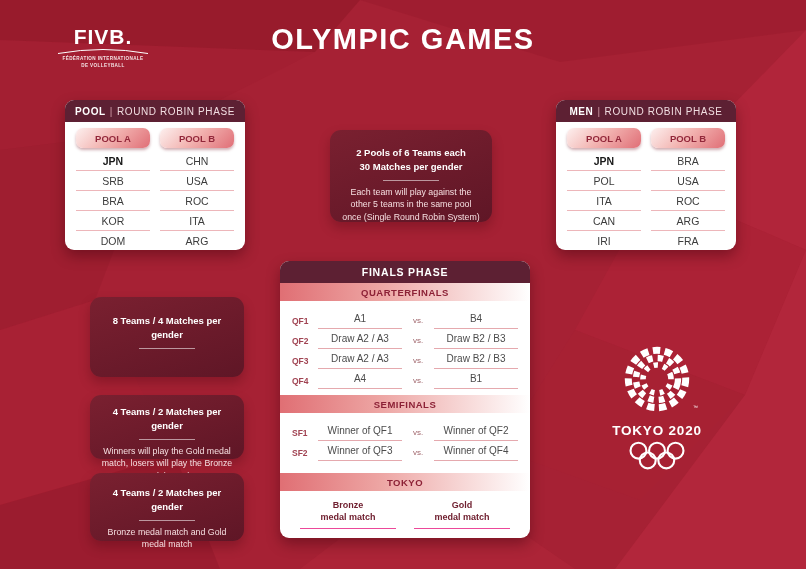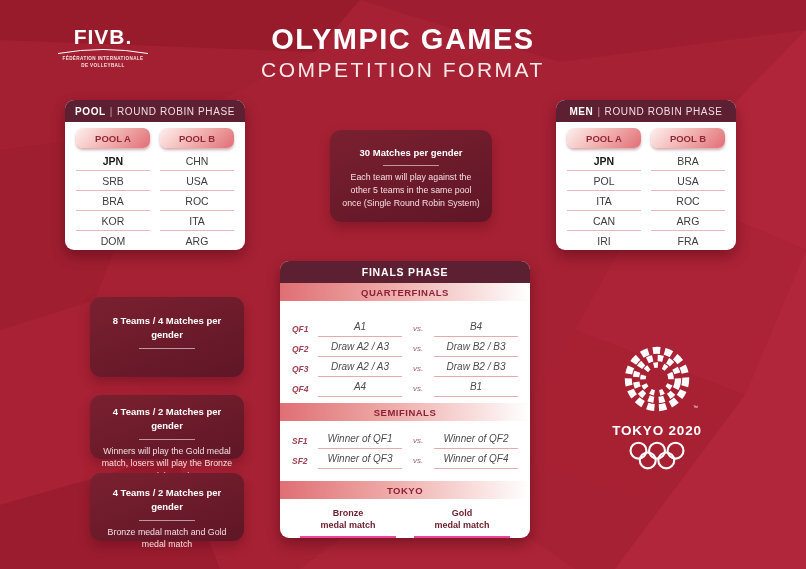--- a/index.html
+++ b/index.html
@@ -54,31 +54,31 @@
   #note-qf{left:90px;top:297px;width:154px;height:80px;padding:17px 12px 0;box-sizing:border-box;}
   #note-sf{left:90px;top:395px;width:154px;height:64px;padding:10px 10px 0;box-sizing:border-box;}
   #note-f{left:90px;top:473px;width:154px;height:68px;padding:13px 12px 0;box-sizing:border-box;}
 
   
   #finals-card{left:280px;top:261px;width:250px;height:277px;}
   #finals-card .card-header{font-size:10.5px;font-weight:800;letter-spacing:.8px;padding:5px 0;}
   .section-bar{background:linear-gradient(90deg,#e06f74 0%,#eda5a3 40%,#ffffff 100%);
         color:#8c2136;font-weight:800;font-size:9.5px;text-align:center;
         padding:3.5px 0;letter-spacing:.5px;}
-  .match-area{padding:16px 12px 6px;font-style:italic;}
+  .match-area{padding:8px 12px 6px;}
   .match-row{display:flex;align-items:flex-start;margin-top:4px;}
   .match-label{width:26px;font-size:8.5px;color:#a04352;padding-top:3px;font-weight:700;}
   .match-team{flex:1;text-align:center;font-size:10px;color:#4c4c4c;
         padding-bottom:4px;border-bottom:1px solid #e5a9ae;}
   .match-vs{width:32px;text-align:center;font-size:8px;color:#a0666c;padding-top:3px;}
 
   .finals-cols{display:flex;justify-content:space-between;padding:8px 20px 0;}
   .medal{width:96px;text-align:center;}
   .medal-title{font-weight:800;font-size:9px;color:#702030;line-height:1.35;
-        border-bottom:5px solid #ec4899;padding-bottom:5px;margin-bottom:6px;}
+        border-bottom:1px solid #ec4899;padding-bottom:5px;margin-bottom:6px;}
   .medal-line{font-size:9.5px;color:#5e5e5e;line-height:1.4;}
 
   
   .tokyo{left:598px;top:344px;width:118px;text-align:center;color:#fff;}
   .tokyo-wordmark{font-size:13.5px;font-weight:800;letter-spacing:.8px;margin-top:5px;}
   .tokyo-emblem{position:relative;display:inline-block;}
   .tokyo-tm{position:absolute;right:-6px;bottom:8px;font-size:5px;color:#fff;}
 </style>
 </head>
 <body>
@@ -104,21 +104,20 @@
     <path d="M2,5.5 Q47,-2.5 92,5.5" stroke="#ffffff" stroke-width="1" fill="none"></path>
   </svg>
   <div class="fivb-sub">
     <div>FÉDÉRATION INTERNATIONALE</div>
     <div>DE VOLLEYBALL</div>
   </div>
 </div>
 
 <div class="layer titles">
   <h1 class="title-main">OLYMPIC GAMES</h1>
-  <h2 class="title-sub">COMPETITION FORMAT</h2>
 </div>
 
 <section class="card pool-card" style="left:65px;top:100px;">
   <div class="card-header">
     <b>POOL</b><span class="sep">|</span><span class="phase">ROUND ROBIN PHASE</span>
   </div>
   <div class="pools">
     <div class="pool">
       <div class="pool-btn">POOL A</div>
       <ul class="teams">
@@ -168,20 +167,21 @@
         <li class="team">ROC</li>
         <li class="team">ARG</li>
         <li class="team">FRA</li>
 
       </ul>
     </div>
   </div>
 </section>
 
 <div class="dark-box" id="note-roundrobin">
+  <div class="bold">2 Pools of 6 Teams each</div>
   <div class="bold">30 Matches per gender</div>
   <div class="divider"></div>
   <div class="detail">Each team will play against the other 5 teams in the same pool once (Single Round Robin System)</div>
 </div>
 
 <div class="dark-box" id="note-qf">
   <div class="bold">8 Teams / 4 Matches per gender</div>
   <div class="divider"></div>
 </div>
 

